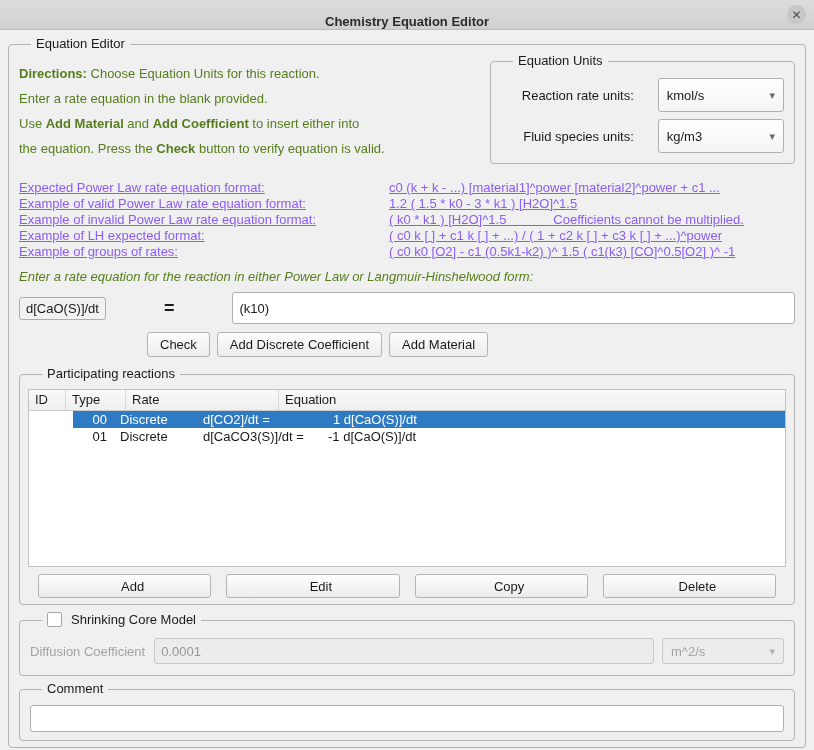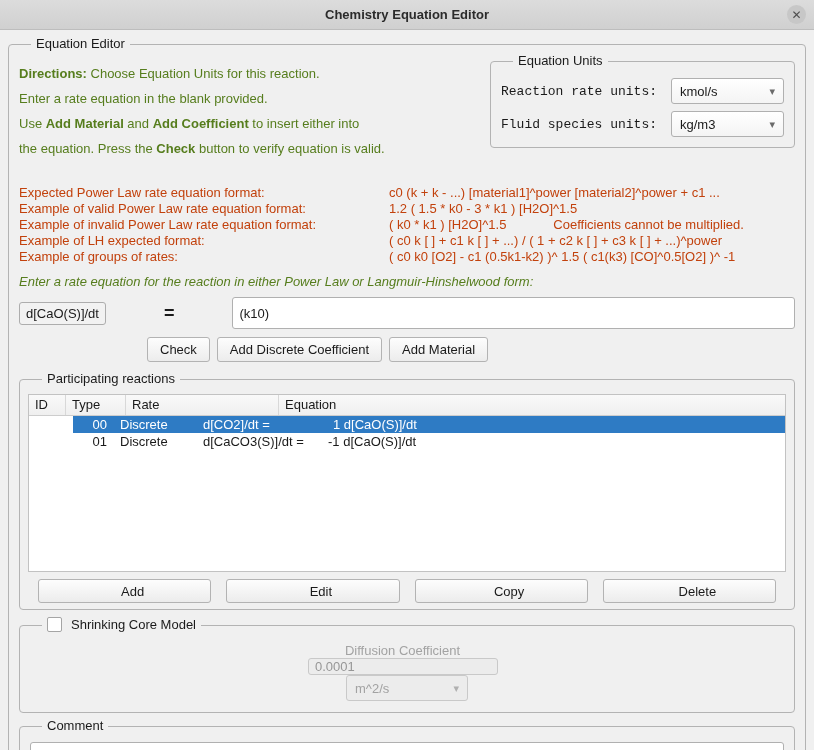--- a/index.html
+++ b/index.html
@@ -8,21 +8,21 @@
     font-family: "Liberation Sans", "DejaVu Sans", sans-serif;
     font-size: 13px;
     background: #f0f0f0;
     color: #1a1a1a;
   }
   
   .titlebar {
     height: 30px;
     background: linear-gradient(#dcdcdc, #d0d0d0);
     border-bottom: 1px solid #bdbdbd;
-    display: flex; align-items: center; justify-content: center;
+    display: flex; align-items: flex-end; justify-content: center;
     position: relative;
   }
   .titlebar .title { font-weight: bold; color: #2b2b2b; }
   .close-btn {
     position: absolute; right: 8px; top: 5px;
     width: 19px; height: 19px; border-radius: 50%;
     background: #c7c7c7; color: #4d4d4d;
     display: flex; align-items: center; justify-content: center;
     font-size: 12px; cursor: default;
   }
@@ -39,32 +39,32 @@
     color: #1a1a1a; white-space: nowrap;
   }
   .outer-group { margin: 14px 8px 0 8px; padding: 16px 10px 6px 10px; }
   
   .top-row { display: flex; align-items: flex-start; }
   .directions { line-height: 25px; color: #567d1d; }
   .directions b { font-weight: bold; }
   .units-group { margin-left: auto; width: 305px; padding: 16px 10px 10px 10px; }
   .units-row { display: flex; align-items: center; margin-bottom: 7px; }
   .units-row:last-child { margin-bottom: 0; }
-  .units-row .ulabel { width: 146px; text-align: right; margin-right: 24px; white-space: nowrap; font-family: Liberation Mono, monospace; }
+  .units-row .ulabel { width: 146px; text-align: right; margin-right: 24px; white-space: nowrap; }
   .combo {
-    width: 137px; height: 26px;
+    width: 137px; height: 34px;
     background: linear-gradient(#ffffff, #f4f4f4);
     border: 1px solid #b0b0b0; border-radius: 3px;
     display: flex; align-items: center; padding: 0 8px;
   }
   .combo .arrow { margin-left: auto; color: #6a6a6a; font-size: 11px; }
   .combo.disabled { background: #ececec; color: #a2a2a2; border-color: #c9c9c9; }
   .combo.disabled .arrow { color: #b0b0b0; }
   
-  .examples { margin-top: 24px; display: grid; grid-template-columns: 370px 1fr; color: #c2410c; line-height: 16px; }
+  .examples { margin-top: 16px; display: grid; grid-template-columns: 370px 1fr; color: #8b5cf6; line-height: 16px; text-decoration: underline; }
   .examples .val { white-space: pre; }
   
   .rate-prompt { margin-top: 9px; font-style: italic; color: #567d1d; }
   .eq-row { margin-top: 8px; display: flex; align-items: center; gap: 48px; }
   .eq-label {
     border: 1px solid #adadad; border-radius: 3px;
     background: #f2f2f2; padding: 3px 6px; white-space: nowrap;
   }
   .eq-equals { font-weight: bold; font-size: 18px; margin: 0 10px; }
   .text-input {
@@ -103,21 +103,21 @@
   .trow.selected .cell-eq { padding-left: 10px; }
   .btn-row2 { margin-top: 7px; display: flex; gap: 15px; padding: 0 10px; }
   .btn-row2 .btn { flex: 1; height: 24px; padding-left: 28px; }
   
   .shrink-group { margin-top: 15px; padding: 17px 10px 11px 10px; }
   .legend-check { display: flex; align-items: center; gap: 9px; }
   .checkbox {
     width: 15px; height: 15px; background: #fff;
     border: 1px solid #a5a5a5; border-radius: 2px;
   }
-  .shrink-row { display: flex; align-items: center; flex-direction: column; }
+  .shrink-row { display: flex; align-items: center; }
   .shrink-row .dlabel { color: #a3a3a3; margin-right: 9px; white-space: nowrap; }
   .input-disabled { background: #ececec; color: #979797; border-color: #c9c9c9; }
   .diff-input { flex: 1; height: 26px; margin-right: 8px; }
   .units-combo { width: 122px; height: 26px; }
   
   .comment-group { margin-top: 13px; padding: 15px 10px 8px 10px; }
   .comment-input { width: 100%; height: 27px; }
   
   .footer { display: flex; align-items: center; padding: 0 8px; margin-top: 8px; }
   .footer .btn { height: 26px; display: inline-flex; align-items: center; gap: 6px; }

